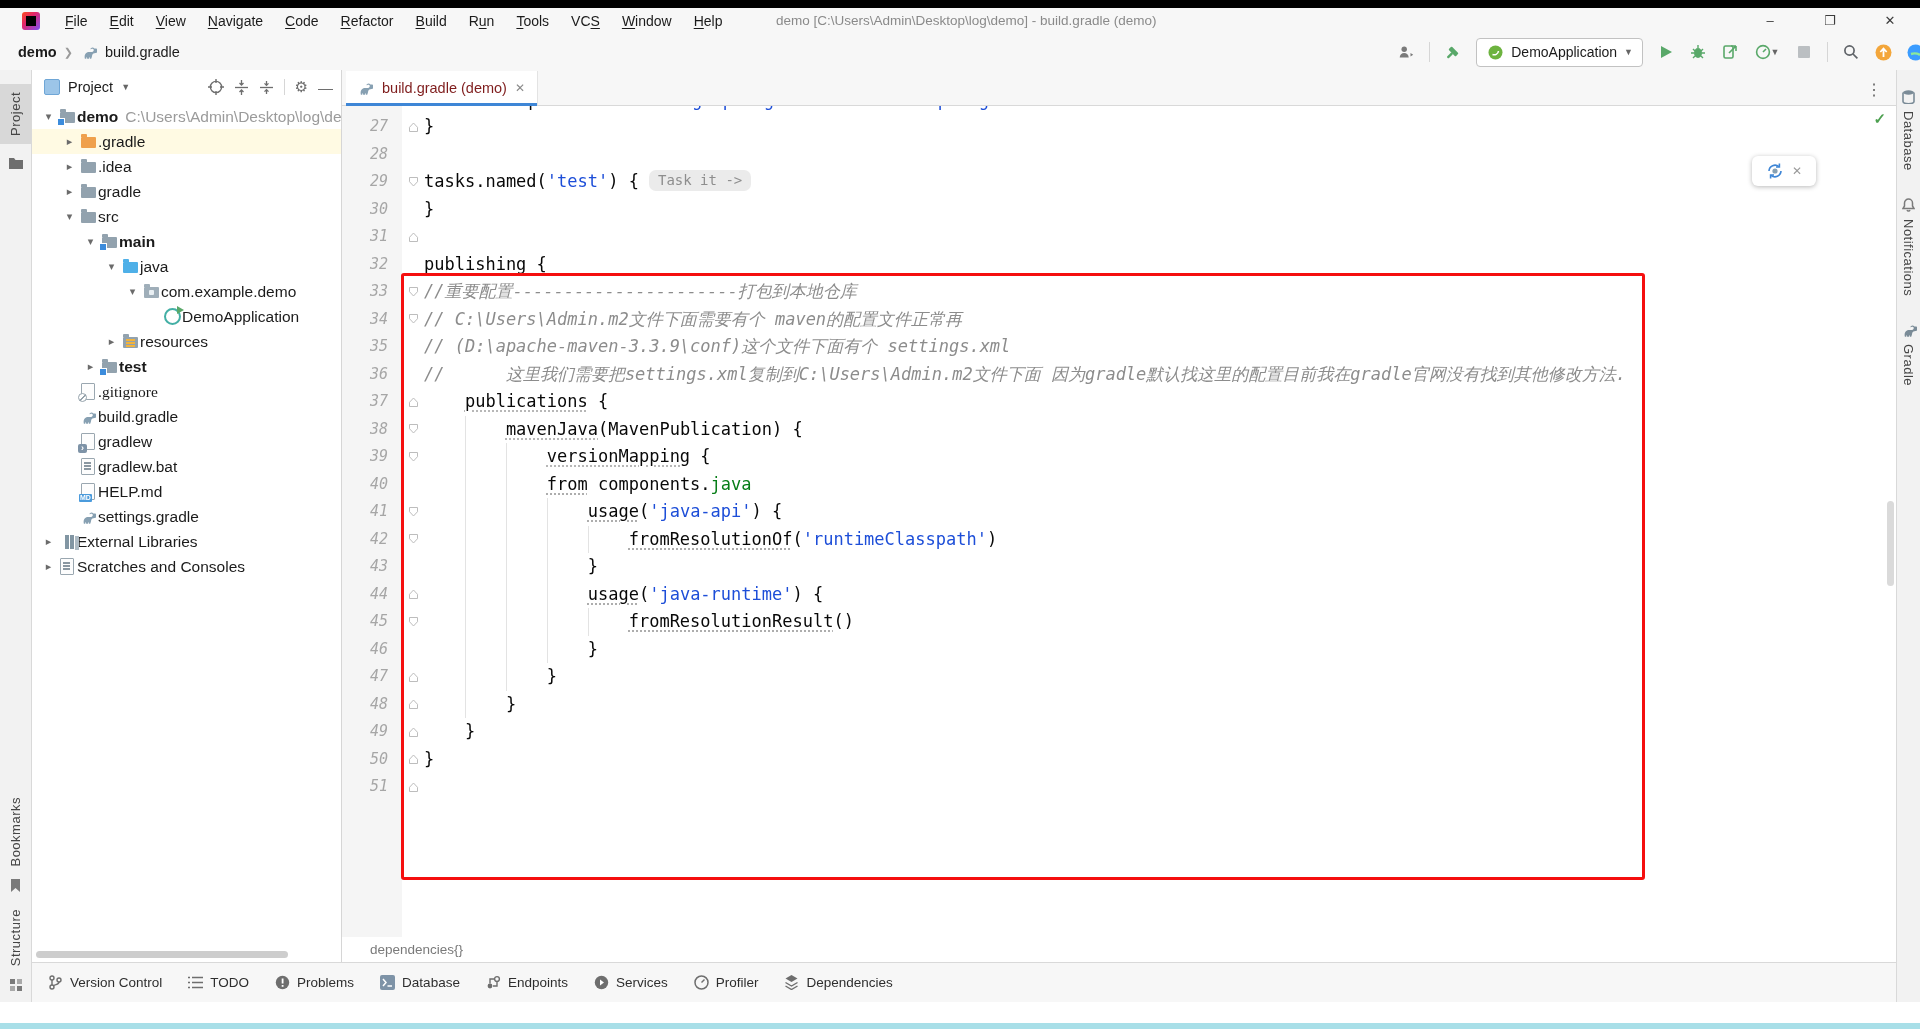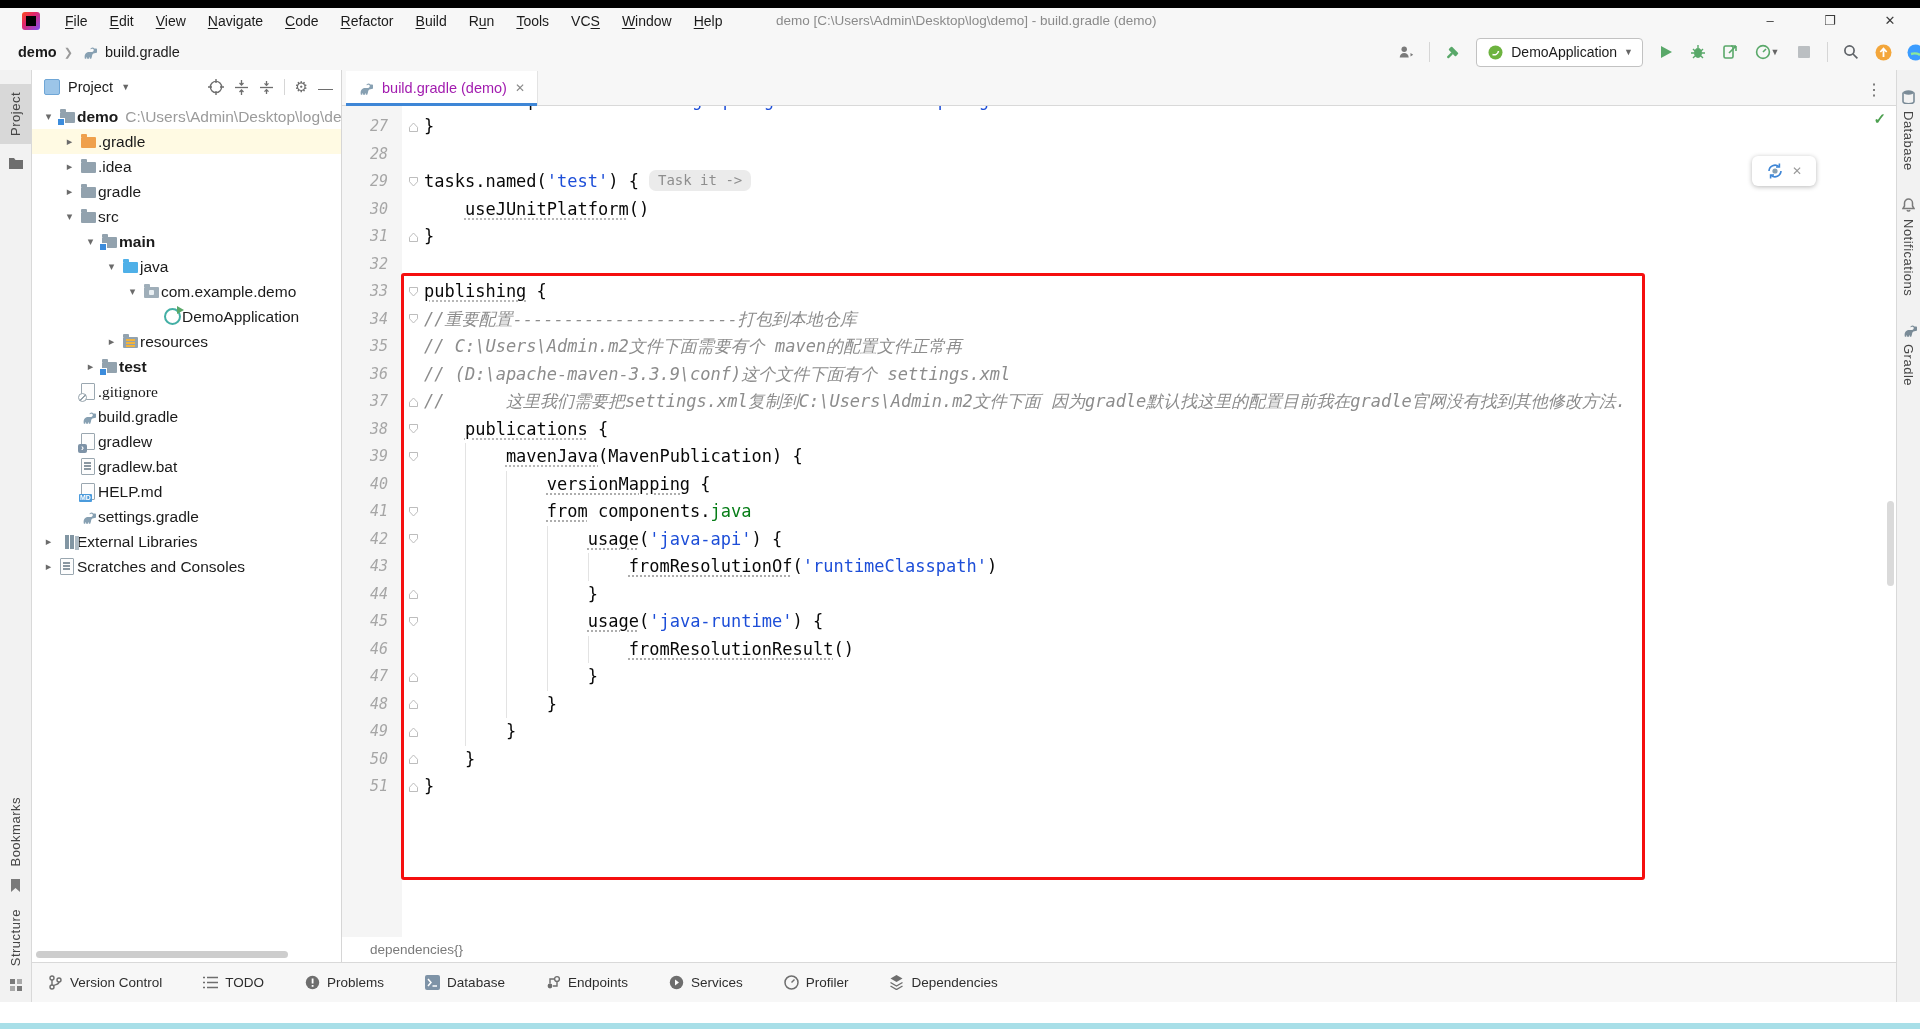--- a/index.html
+++ b/index.html
@@ -76,21 +76,21 @@
   .i-spring{width:13px;height:13px;border-radius:50%;border:2px solid #43AFA5;position:relative;}
   .i-spring::after{content:"";position:absolute;right:-5px;top:-4px;width:0;height:0;
       border-left:7px solid #59A869;border-top:4px solid transparent;border-bottom:4px solid transparent;}
   .i-lib{width:3.5px;height:14px;background:#8296A3;box-shadow:5px 0 0 #8296A3,10px 1px 0 #AEBBC4;}
   
   .editor-col{flex:1;display:flex;flex-direction:column;min-width:0;background:#fff;}
   .tabbar{height:35px;background:#F7F7F7;border-bottom:1px solid #D9D9D9;display:flex;align-items:flex-end;position:relative;}
   .tab{height:34px;background:#fff;display:flex;align-items:center;gap:8px;padding:0 12px 0 10px;
        margin-left:4px;border-right:1px solid #E3E3E3;position:relative;}
   .tab::after{content:"";position:absolute;left:0;right:0;bottom:-1px;height:3px;background:#3E86D6;}
-  .tab-label{font-size:14.5px;color:#a21caf;}
+  .tab-label{font-size:14.5px;color:#7f1d1d;}
   .tab-close{color:#8a8a8a;font-size:12px;}
   .tab-more{margin-left:auto;color:#666;font-size:16px;padding:0 14px 6px 0;}
   .editor-body{flex:1;position:relative;display:flex;overflow:hidden;}
   .gutter{width:60px;background:#F5F5F5;flex:none;padding-top:7px;}
   .gut-num{height:27.5px;line-height:27.5px;text-align:right;padding-right:14px;
            font-family:"DejaVu Sans Mono",monospace;font-size:15px;color:#A6A6A6;font-style:italic;}
   .foldcol{width:22px;flex:none;padding-top:7px;}
   .fold-cell{height:27.5px;display:flex;align-items:center;justify-content:center;}
   .codecol{flex:1;padding-top:7px;position:relative;min-width:0;}
   .code-line{height:27.5px;line-height:27.5px;white-space:pre;font-family:"DejaVu Sans Mono",monospace;
@@ -109,21 +109,21 @@
             border-radius:3px;z-index:6;pointer-events:none;}
   .gradle-chip{position:absolute;top:50px;right:80px;width:64px;height:30px;background:#fff;border-radius:6px;
                box-shadow:0 1px 5px rgba(0,0,0,.28);display:flex;align-items:center;justify-content:center;gap:8px;z-index:7;}
   .chip-x{color:#9a9a9a;font-size:12px;}
   .insp-ok{position:absolute;top:4px;right:10px;color:#4DA050;font-size:15px;font-weight:bold;z-index:7;}
   .vscroll{position:absolute;right:2px;top:395px;width:7px;height:85px;border-radius:4px;background:#DADADA;z-index:7;}
   .crumb-bottom{height:25px;background:#fff;display:flex;align-items:center;padding-left:28px;
                 font-size:13.5px;color:#7a7a7a;}
   
   .tool-bottom{height:39px;background:#F7F7F7;border-top:1px solid #D9D9D9;display:flex;align-items:center;
-               gap:41px;padding-left:16px;}
+               gap:26px;padding-left:16px;}
   .tw-item{display:flex;align-items:center;gap:7px;font-size:13.5px;color:#2e2e2e;}
   .statusbar{position:absolute;top:1029px;left:0;width:1920px;height:21px;background:#F7F7F7;
              border-top:1px solid #D9D9D9;display:flex;align-items:center;font-size:13px;color:#494949;}
   .status-right{margin-left:auto;display:flex;align-items:center;gap:26px;padding-right:106px;}
   .teal-strip{position:absolute;top:1023px;left:0;width:1920px;height:6px;background:#A8DFE8;}
   .sb-winicon{width:13px;height:11px;border:1.5px solid #6E6E6E;border-radius:1px;margin-left:12px;position:relative;}
   .sb-winicon::after{content:"";position:absolute;left:1px;top:1px;width:4px;height:6px;background:#6E6E6E;}
   .lock{width:10px;height:8px;border:1.5px solid #6E6E6E;border-radius:1px;position:relative;margin-top:4px;}
   .lock::before{content:"";position:absolute;left:-1px;top:-6px;width:6px;height:5px;border:1.5px solid #6E6E6E;
                 border-bottom:none;border-radius:4px 4px 0 0;transform:rotate(-18deg);}
@@ -601,21 +601,20 @@
                 </svg>
               </div>
             </div>
           <div class="codecol" id="codecol">
             <div class="partial-top" id="partial-top">
                 <div class="code-line"><span class="tk-p">    testImplementation </span><span class="tk-s">'org.springframework.boot:spring-boot-starter-test'</span></div>
               </div>
           <div class="code-line"><span class="tk-p">}</span></div>
               <div class="code-line"></div>
               <div class="code-line"><span class="tk-p">tasks.named(</span><span class="tk-s">'test'</span><span class="tk-p">) {</span><span class="inline-hint">Task it -&gt;</span></div>
-              <div class="code-line"><span class="ind">    </span><span class="tk-u">useJUnitPlatform</span><span class="tk-p">()</span></div>
               <div class="code-line"><span class="tk-p">}</span></div>
               <div class="code-line"></div>
               <div class="code-line"><span class="tk-u">publishing</span><span class="tk-p"> {</span></div>
               <div class="code-line"><span class="tk-c">//重要配置----------------------打包到本地仓库</span></div>
               <div class="code-line"><span class="tk-c">// C:\Users\Admin.m2文件下面需要有个 maven的配置文件正常再</span></div>
               <div class="code-line"><span class="tk-c">// (D:\apache-maven-3.3.9\conf)这个文件下面有个 settings.xml</span></div>
               <div class="code-line"><span class="tk-c">//      这里我们需要把settings.xml复制到C:\Users\Admin.m2文件下面 因为gradle默认找这里的配置目前我在gradle官网没有找到其他修改方法.</span></div>
               <div class="code-line"><span class="ind">    </span><span class="tk-u">publications</span><span class="tk-p"> {</span></div>
               <div class="code-line"><span class="ind">    </span><span class="ind g">    </span><span class="tk-u">mavenJava</span><span class="tk-p">(MavenPublication) {</span></div>
               <div class="code-line"><span class="ind">    </span><span class="ind g">    </span><span class="ind g">    </span><span class="tk-u">versionMapping</span><span class="tk-p"> {</span></div>

